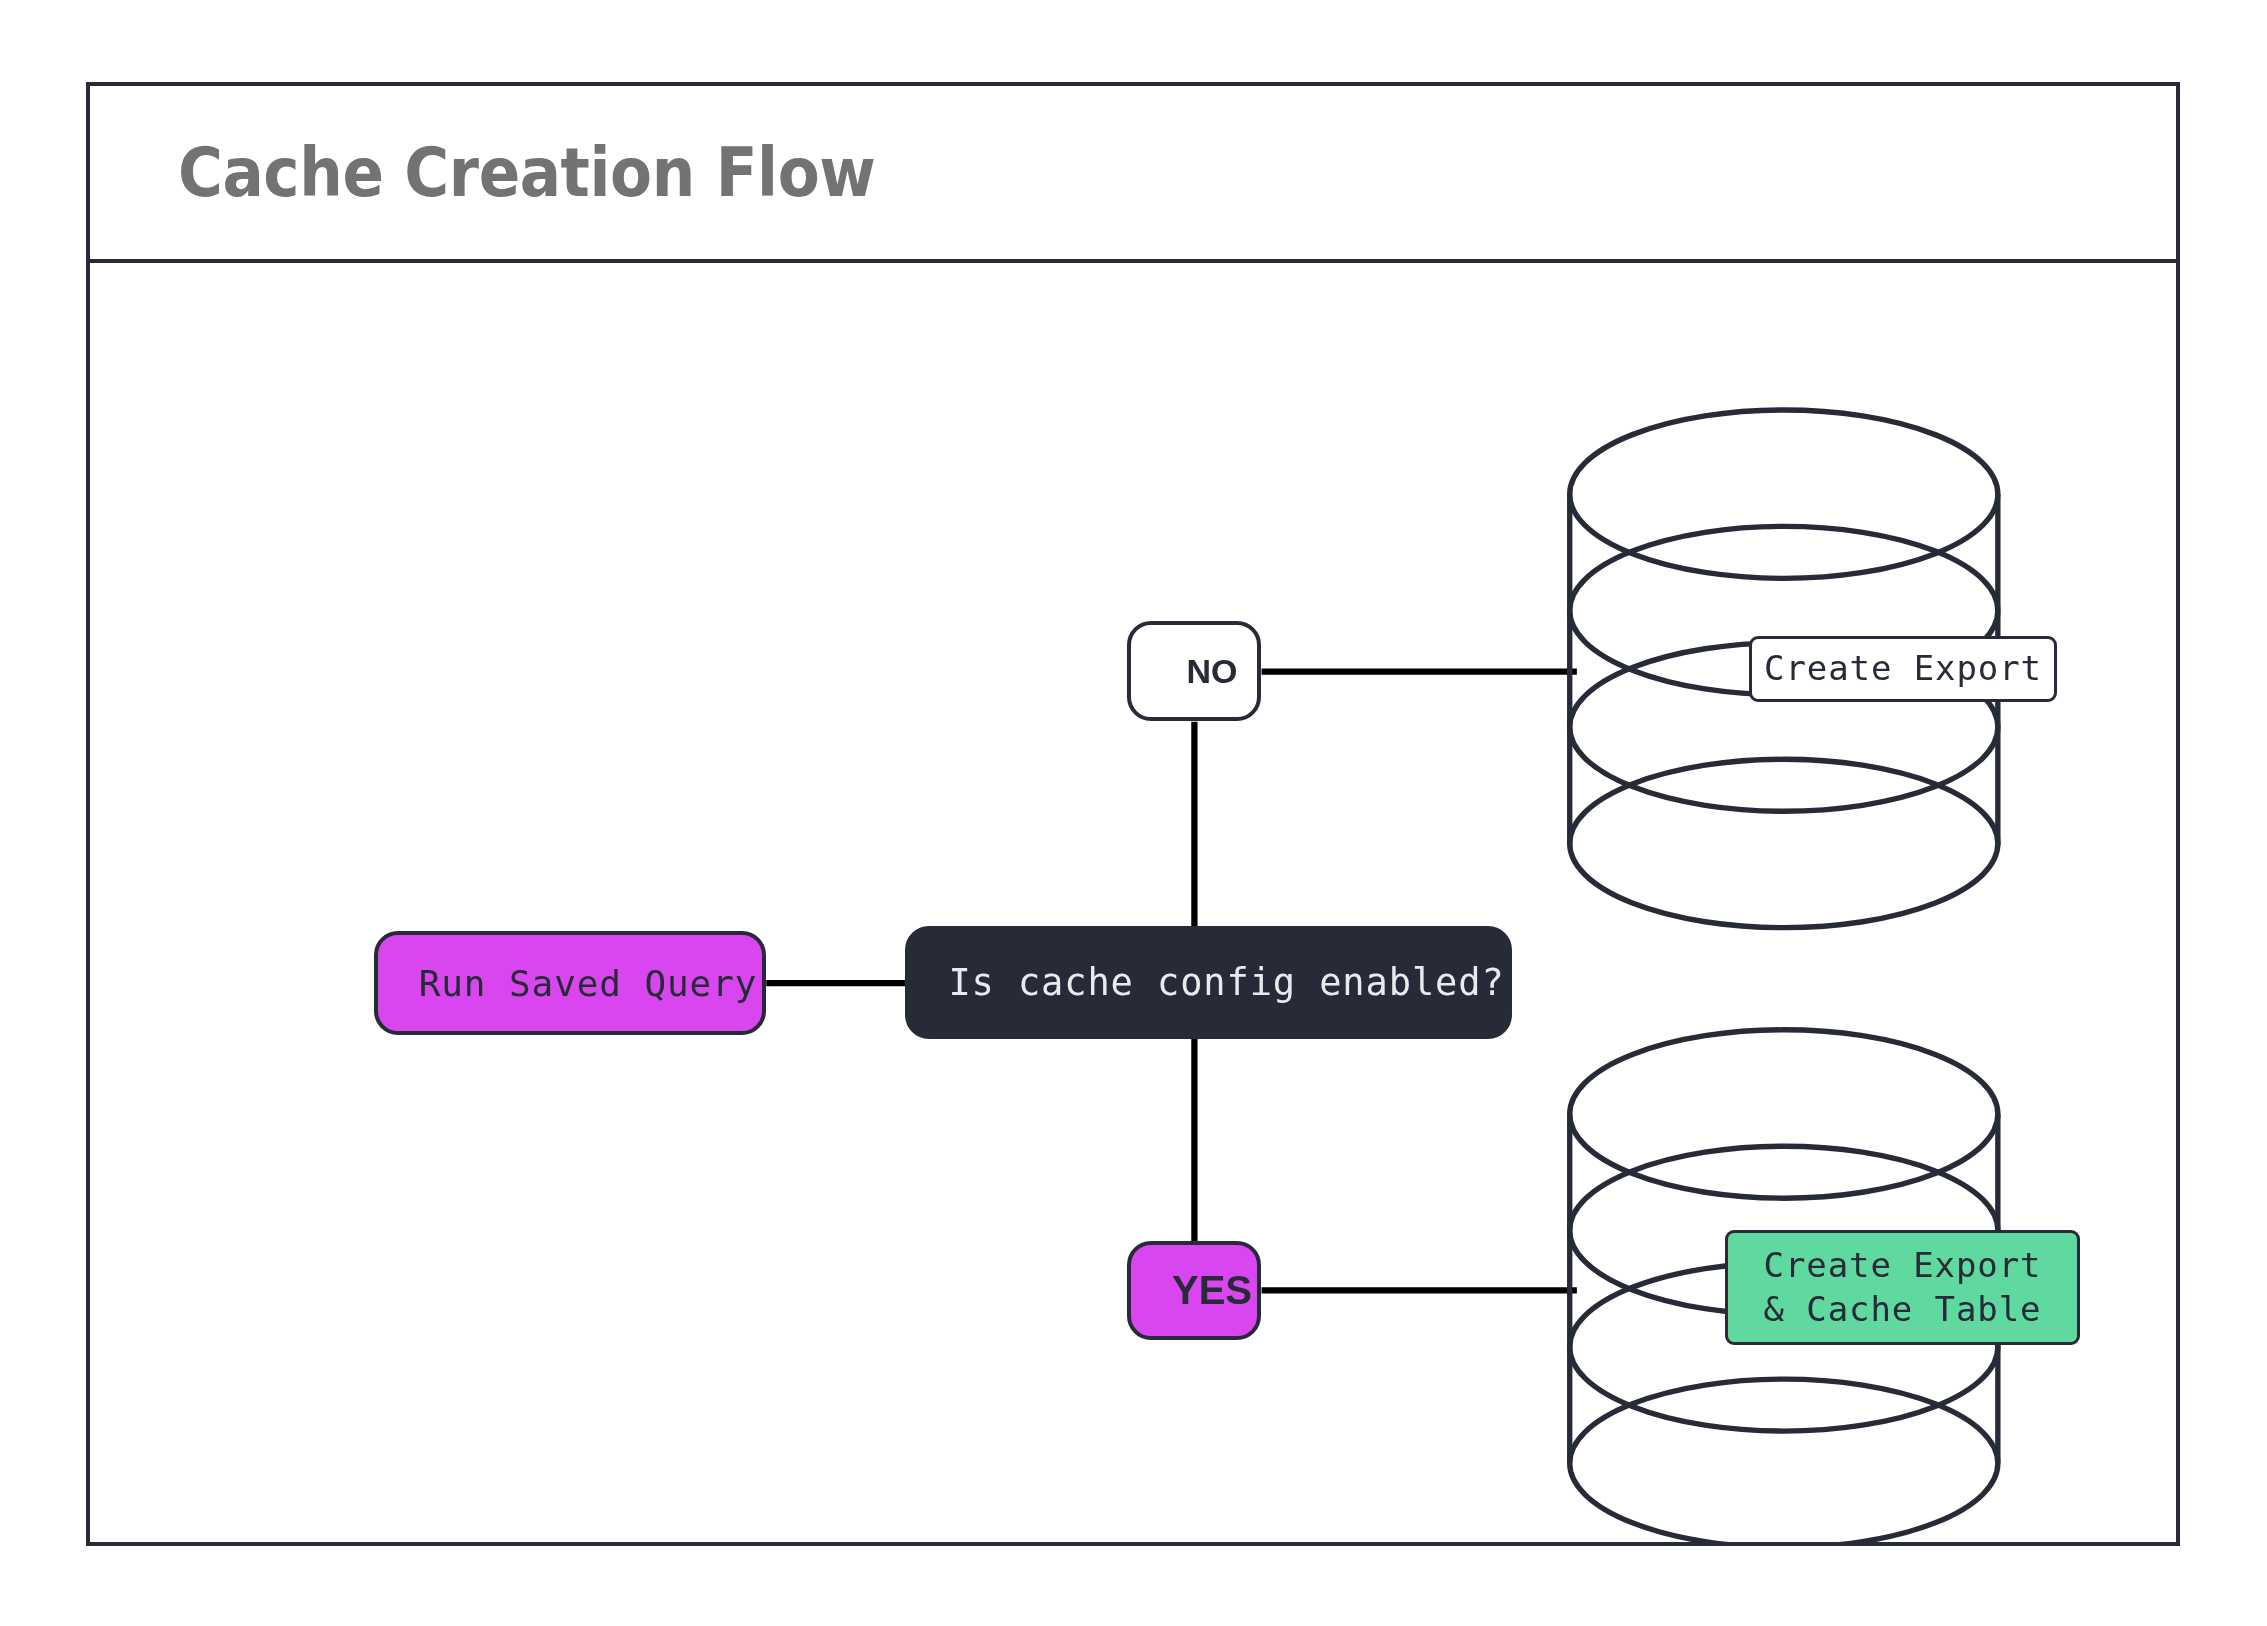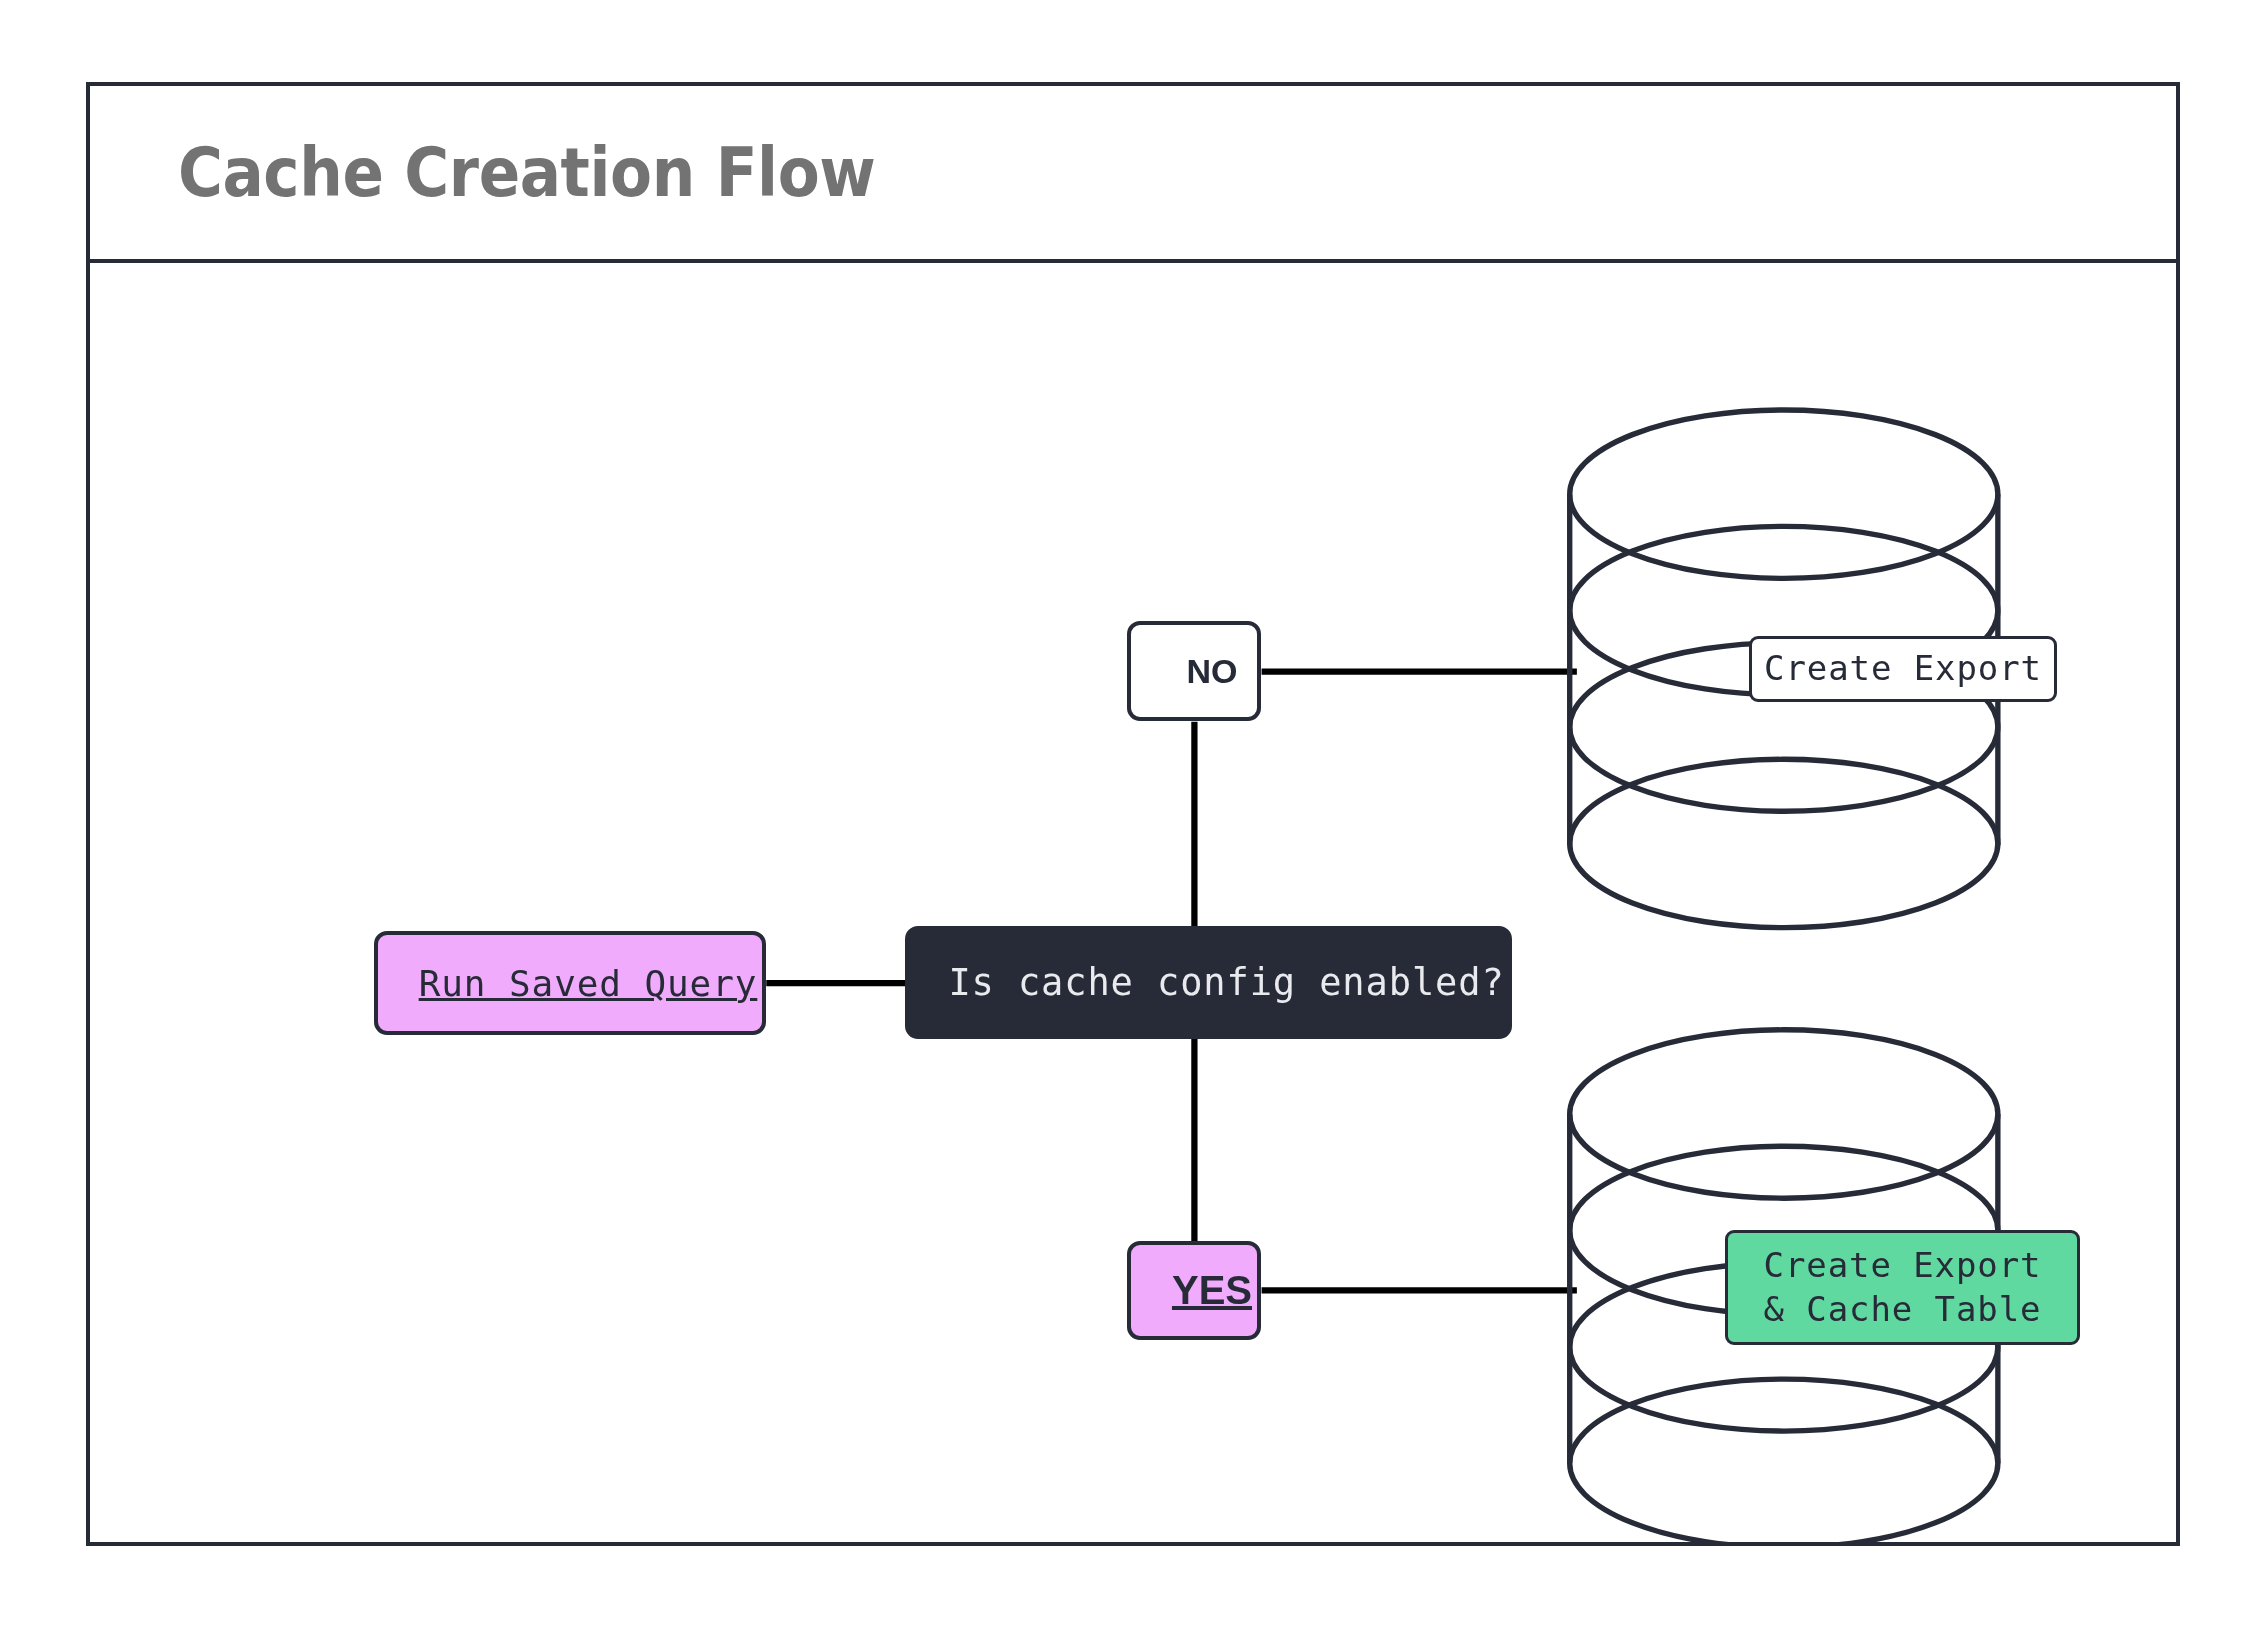--- a/index.html
+++ b/index.html
@@ -68,28 +68,27 @@
   
   .node {
     position: absolute;
     box-sizing: border-box;
     display: flex;
     align-items: center;
     justify-content: center;
     text-align: left;
     font-family: "DejaVu Sans Mono", "Liberation Mono", monospace;
     border: 4.5px solid #272b38;
-    border-radius: 13px;
+    border-radius: 24px;
     z-index: 5;
     padding-left: 36px;
   }
   .node-green {
-    background: #f0abfc;
-    color: #272b38;
-    text-decoration: underline;
+    background: #d946ef;
+    color: #272b38;
   }
   .node-white {
     background: #ffffff;
     color: #272b38;
   }
   .node-dark {
     background: #272b38;
     color: #e9eaee;
     border-color: #272b38;
   }

